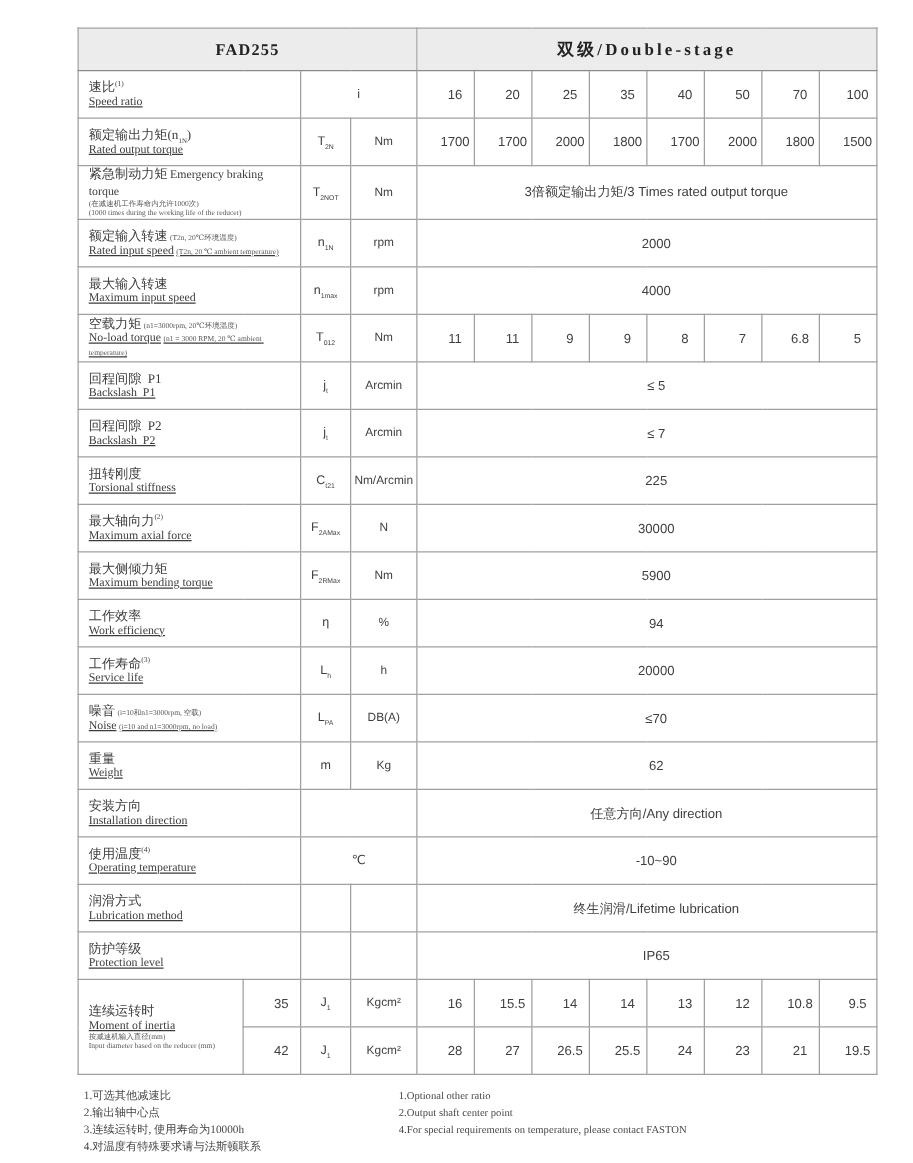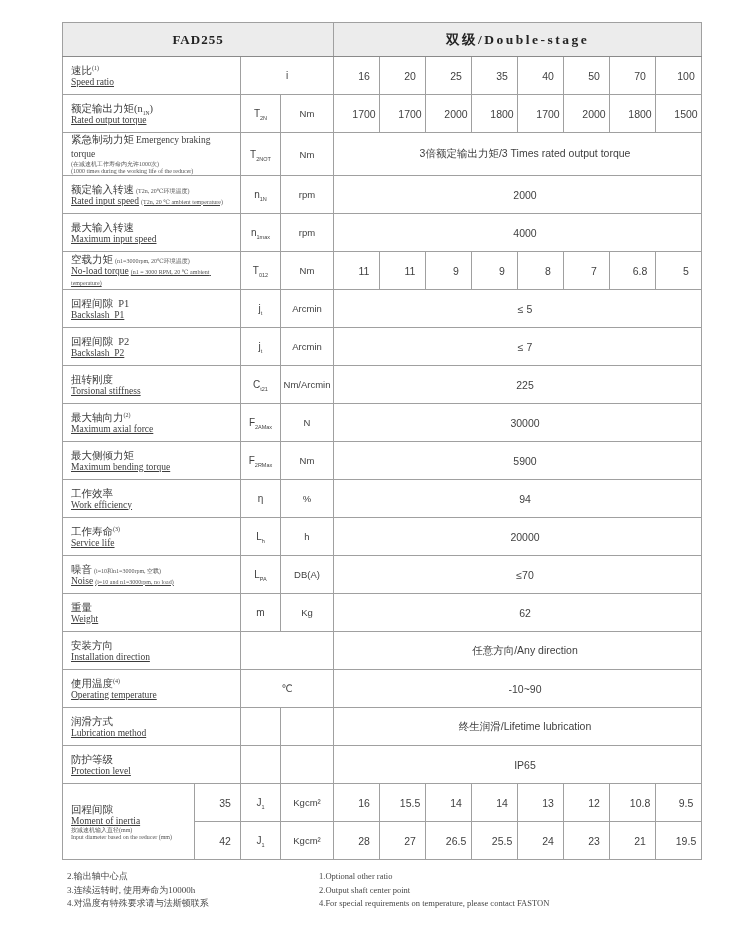--- a/index.html
+++ b/index.html
@@ -287,21 +287,21 @@
         <div class="zh">防护等级</div>
         <div class="en">Protection level</div>
       </td>
       <td class="sym"></td>
       <td class="unit"></td>
       <td class="val" colspan="8">IP65</td>
     </tr>
 
     <tr class="data-row">
       <td class="name inertia-name" rowspan="2">
-        <div class="zh">回程间隙</div>
+        <div class="zh">连续运转时</div>
         <div class="en">Moment of inertia</div>
         <div class="sm">按减速机输入直径(mm)</div>
         <div class="sm">Input diameter based on the reducer (mm)</div>
       </td>
       <td class="val">35</td>
       <td class="sym"><span>J</span><sub class="symsub">1</sub></td>
       <td class="unit">Kgcm²</td>
       <td class="val">16</td>
       <td class="val">15.5</td>
       <td class="val">14</td>
@@ -323,20 +323,21 @@
       <td class="val">24</td>
       <td class="val">23</td>
       <td class="val">21</td>
       <td class="val">19.5</td>
     </tr>
   </tbody>
     </table>
 
   <div class="footnotes">
     <div class="fn-zh">
+      <div>1.可选其他减速比</div>
       <div>2.输出轴中心点</div>
       <div>3.连续运转时, 使用寿命为10000h</div>
       <div>4.对温度有特殊要求请与法斯顿联系</div>
     </div>
     <div class="fn-en">
       <div>1.Optional other ratio</div>
       <div>2.Output shaft center point</div>
       <div>4.For special requirements on temperature, please contact FASTON</div>
     </div>
   </div>

